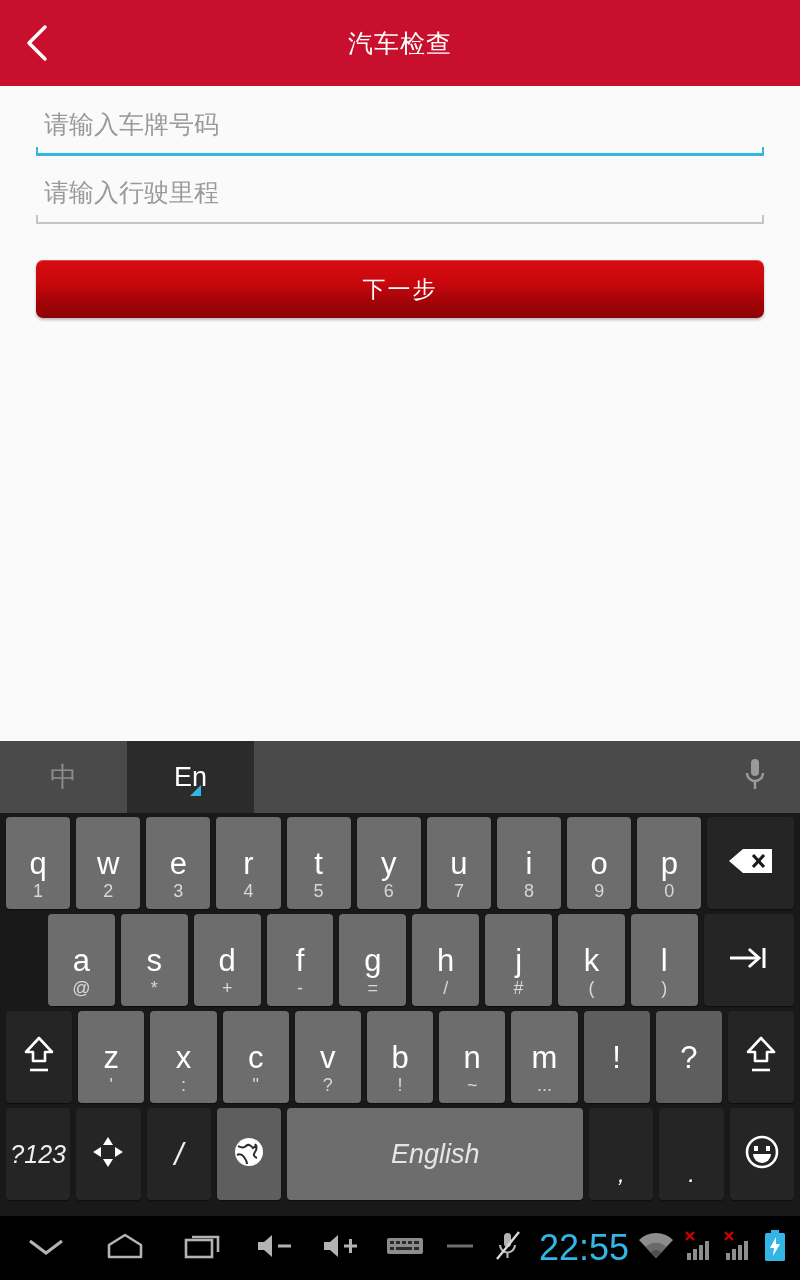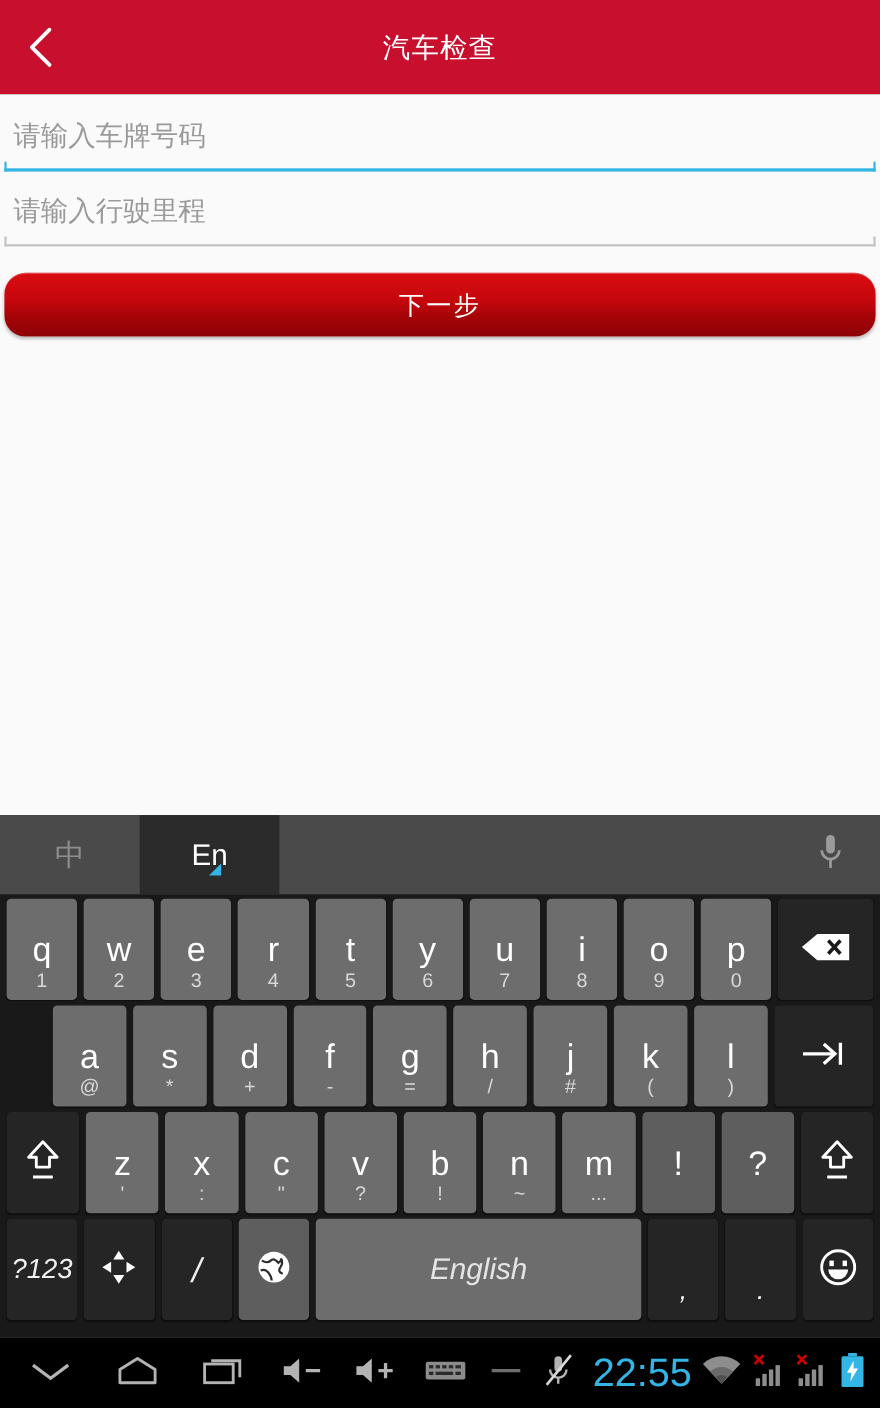--- a/index.html
+++ b/index.html
@@ -25,39 +25,39 @@
     cursor: pointer;
   }
   .back-btn svg { display: block; }
   .header-title {
     position: absolute; left: 0; right: 0; text-align: center;
     color: #ffffff; font-size: 25px; letter-spacing: 1px;
     pointer-events: none;
   }
 
   
-  .form-area { flex: 1 1 auto; padding: 0 4px; background: #fafafa; position: relative; }
+  .form-area { flex: 1 1 auto; padding: 0 36px; background: #fafafa; position: relative; }
   .field { position: relative; height: 52px; margin-top: 16px; }
   .field:first-child { margin-top: 18px; }
   .field input {
     width: 100%; height: 46px; border: 0; background: transparent; outline: none;
     font-size: 25px; color: #2b2b2b; padding: 0 8px 6px 8px;
     font-family: "Liberation Sans", "DejaVu Sans", sans-serif;
   }
   .field input::placeholder { color: #9a9a9a; }
   .underline {
     position: absolute; left: 0; right: 0; bottom: 0; height: 9px;
     border-bottom: 2px solid #c4c4c4;
     border-left: 2px solid #c4c4c4; border-right: 2px solid #c4c4c4;
   }
   .field.focused .underline { border-color: #33b5e5; border-bottom-width: 3px; }
 
   .next-btn {
-    display: block; width: 100%; height: 58px; margin-top: 24px;
-    border: 0; border-radius: 19px; cursor: pointer;
+    display: block; width: 100%; height: 58px; margin-top: 36px;
+    border: 0; border-radius: 7px; cursor: pointer;
     background: linear-gradient(180deg, #d90d12 0%, #c6070c 42%, #a40408 70%, #8c0206 100%);
     box-shadow: 0 2px 3px rgba(0,0,0,0.25), inset 0 1px 0 rgba(255,255,255,0.25);
     color: #fff; font-size: 23px; letter-spacing: 2px;
     font-family: Liberation Sans, sans-serif;
   }
 
   
   .keyboard { flex: none; background: #191919; width: 800px; }
   .kb-toolbar {
     height: 72px; background: #4a4a4a; display: flex; align-items: stretch; position: relative;

